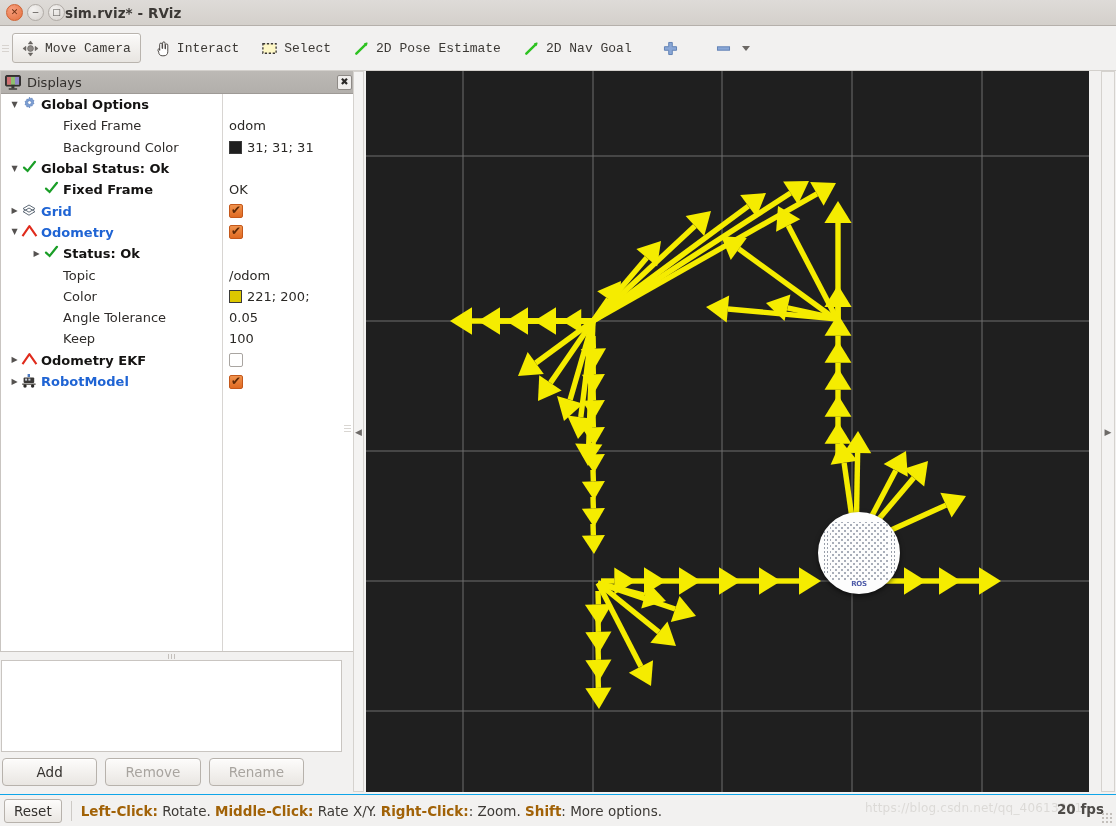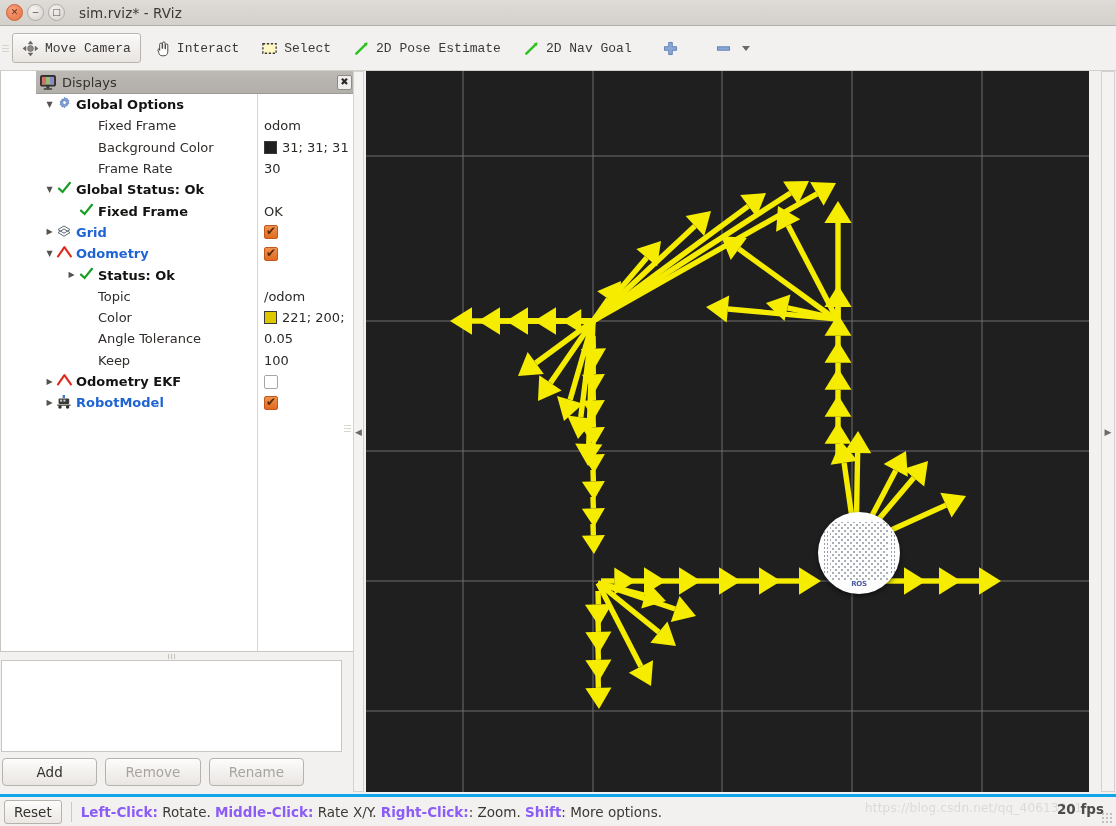--- a/index.html
+++ b/index.html
@@ -24,22 +24,22 @@
     display: flex; align-items: center; justify-content: center;
     font-size: 9px; line-height: 1; color: #514e4b;
     border: 1px solid #b0aba6;
     background: radial-gradient(circle at 35% 30%, #f4f2f0, #d6d2ce);
   }
   .wbtn.close {
     background: radial-gradient(circle at 35% 30%, #f79e7d, #e4703e);
     border-color: #cf6233; color: #6b2f12; font-weight: bold;
   }
   #window-title {
-    font-size: 13.5px; font-weight: normal; color: #3b3835;
-    margin-left: 14px; letter-spacing: 0.1px; text-align: right;
+    font-size: 13.5px; font-weight: bold; color: #3b3835;
+    letter-spacing: 0.1px; text-align: right;
   }
 
   
   #toolbar {
     position: absolute; left: 0; top: 26px; width: 1116px; height: 45px;
     background: #f2f1f0; border-bottom: 1px solid #d3d0cc;
     display: flex; align-items: center;
   }
   .tb-grip {
     width: 9px; height: 45px; display: flex; align-items: center; justify-content: center;
@@ -54,21 +54,21 @@
   .tb-item.active {
     background: linear-gradient(to bottom,#fbfaf9,#e8e5e1);
     border: 1px solid #b9b4ae;
     box-shadow: inset 0 1px 0 #fff;
   }
   .tb-icon { width: 17px; height: 17px; display:block; }
 
   
   #displays-panel {
     position: absolute; left: 0; top: 71px; width: 357px; height: 581px;
-    background: #ffffff; border: 1px solid #c9c5c1; border-top: none; padding-left: 35px;
+    background: #ffffff; border: 1px solid #c9c5c1; border-top: none;
   }
   #displays-header {
     height: 23px; background: linear-gradient(to bottom,#bcb9b5,#b2afab);
     border-bottom: 1px solid #9e9a96;
     display: flex; align-items: center; padding: 0 4px;
   }
   #displays-title {
     font-size: 13px; color: #33302d; margin-left: 6px; flex: 1;
   }
   #displays-close {
@@ -189,33 +189,33 @@
   #handle-right { left: 1101px; top: 71px; height: 721px; width: 14px; }
   #handle-left-grip {
     position: absolute; left: 344px; top: 425px;
     display:flex; flex-direction:column; gap:2px;
   }
   #handle-left-grip i { width: 7px; height: 1px; background: #d9d6d2; display:block; }
 
   
   #statusbar {
     position: absolute; left: 0; top: 794px; width: 1116px; height: 32px;
-    background: #f2f1f0; border-top: 3px solid #0ea5e9;
+    background: #f2f1f0; border-top: 1px solid #0ea5e9;
     display: flex; align-items: center;
   }
   #reset-btn {
     margin-left: 4px; height: 24px; padding: 0 9px; border-radius: 3px;
     border: 1px solid #b7b2ac;
     background: linear-gradient(to bottom,#fdfcfb,#eae7e3);
     font-size: 13.5px; color: #34312e;
     display:flex; align-items:center;
   }
   #status-sep { width: 1px; height: 20px; background: #cdcac6; margin: 0 9px; }
   #status-text { font-size: 13.5px; color: #3c3935; white-space: nowrap; }
-  #status-text b { color: #8b5cf6; }
+  #status-text b { color: #a16207; }
   #watermark {
     position: absolute; left: 865px; top: 801px;
     font-size: 12px; color: #dcdad7; white-space: nowrap;
     letter-spacing: .2px;
   }
   #fps {
     position: absolute; right: 12px; top: 801px;
     font-size: 13.5px; font-weight: bold; color: #4e4b48; white-space: nowrap;
   }
   #resize-grip {
@@ -344,30 +344,20 @@
           </div>
           <div class="trow">
             <div class="tname" style="left:29px;">
               <span class="expander"></span>
               <span class="ticon"></span>
               <span class="lbl">Background Color</span>
             </div>
             <div class="tval">
               <span class="swatch" style="background:#1f1f1f"></span>
               <span>31; 31; 31</span>
-            </div>
-          </div>
-          <div class="trow">
-            <div class="tname" style="left:29px;">
-              <span class="expander"></span>
-              <span class="ticon"></span>
-              <span class="lbl">Frame Rate</span>
-            </div>
-            <div class="tval">
-              <span>30</span>
             </div>
           </div>
           <div class="trow">
             <div class="tname" style="left:7px;">
               <span class="expander">▼</span>
               <span class="ticon"><svg width="15" height="14" viewBox="0 0 15 14">
                   <path d="M2 7.6 L5.6 11 L13 1.8" stroke="#1a9e27" stroke-width="2.2" fill="none" stroke-linecap="round"></path>
                 </svg></span>
               <span class="lbl-bold">Global Status: Ok</span>
             </div>

